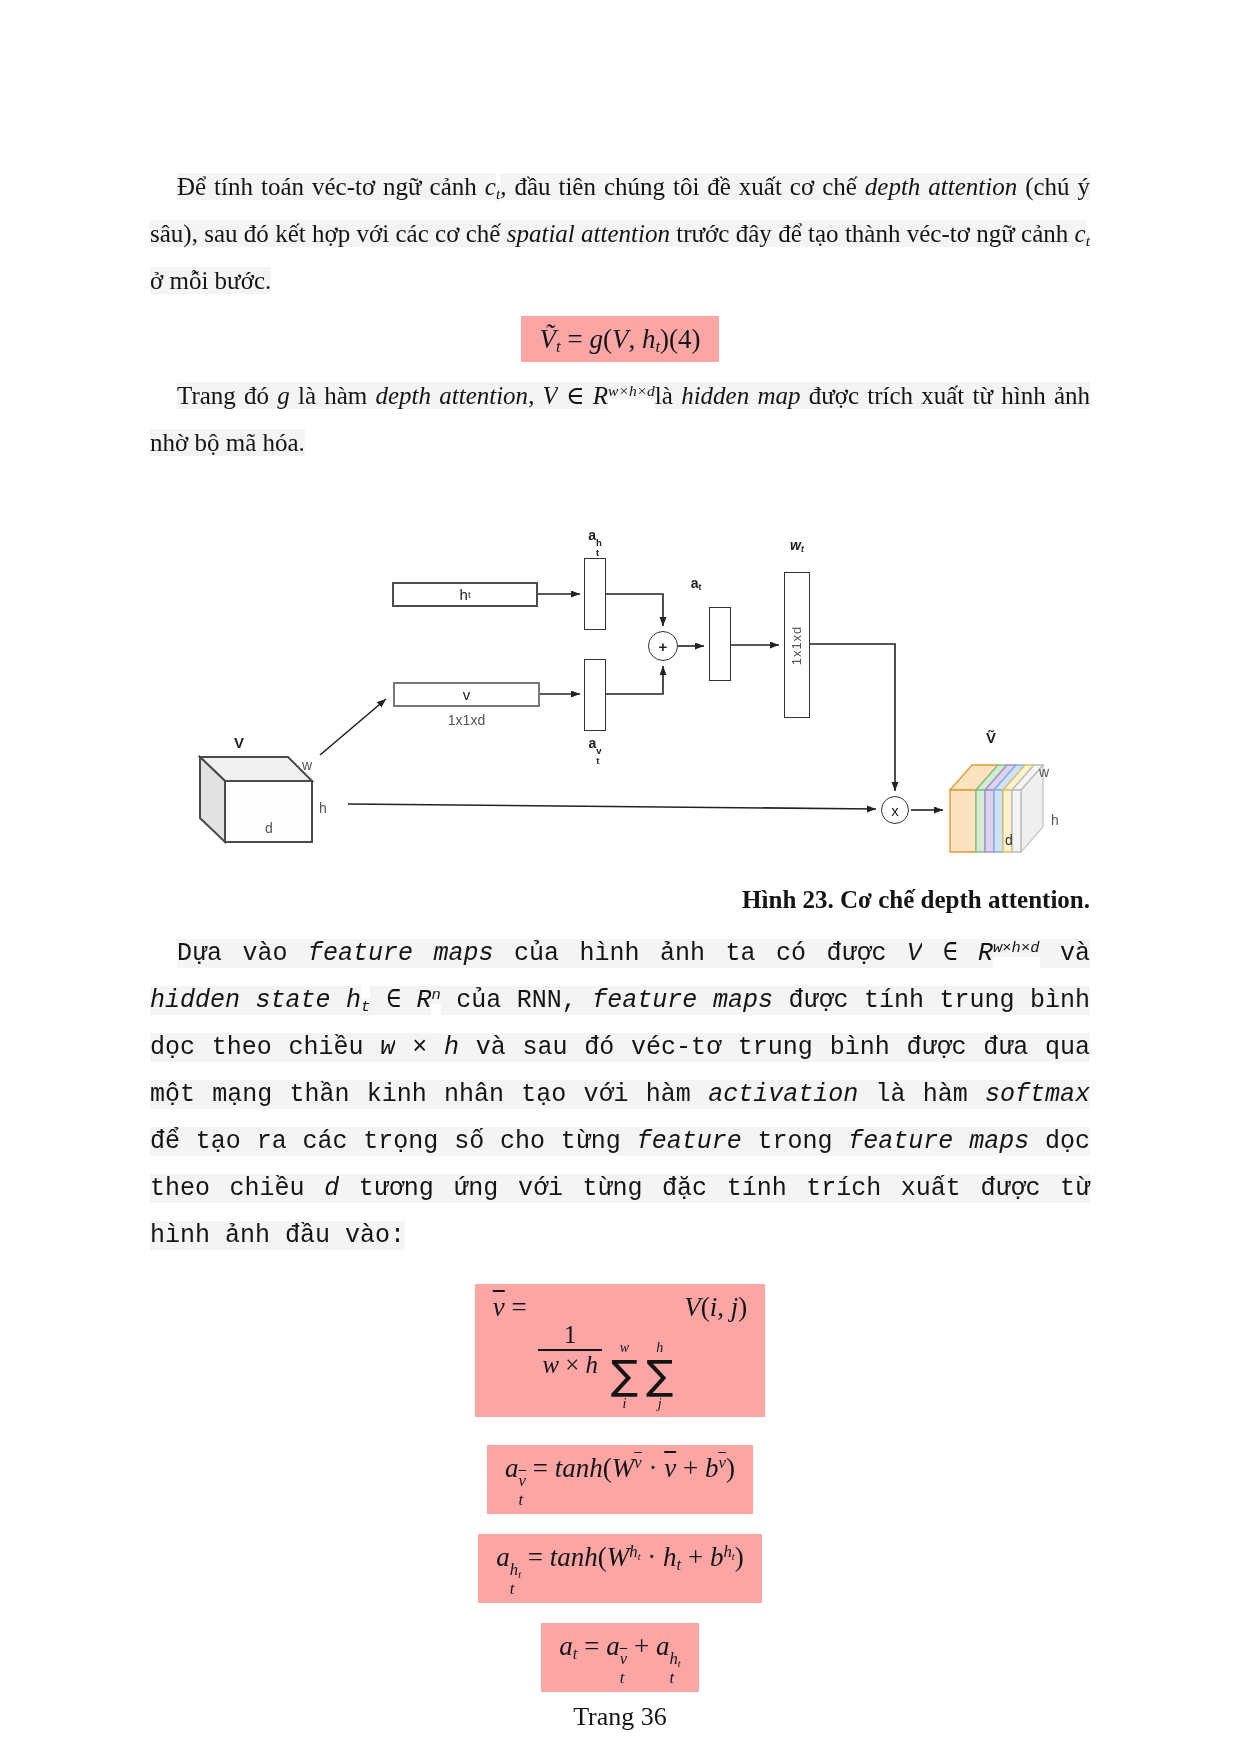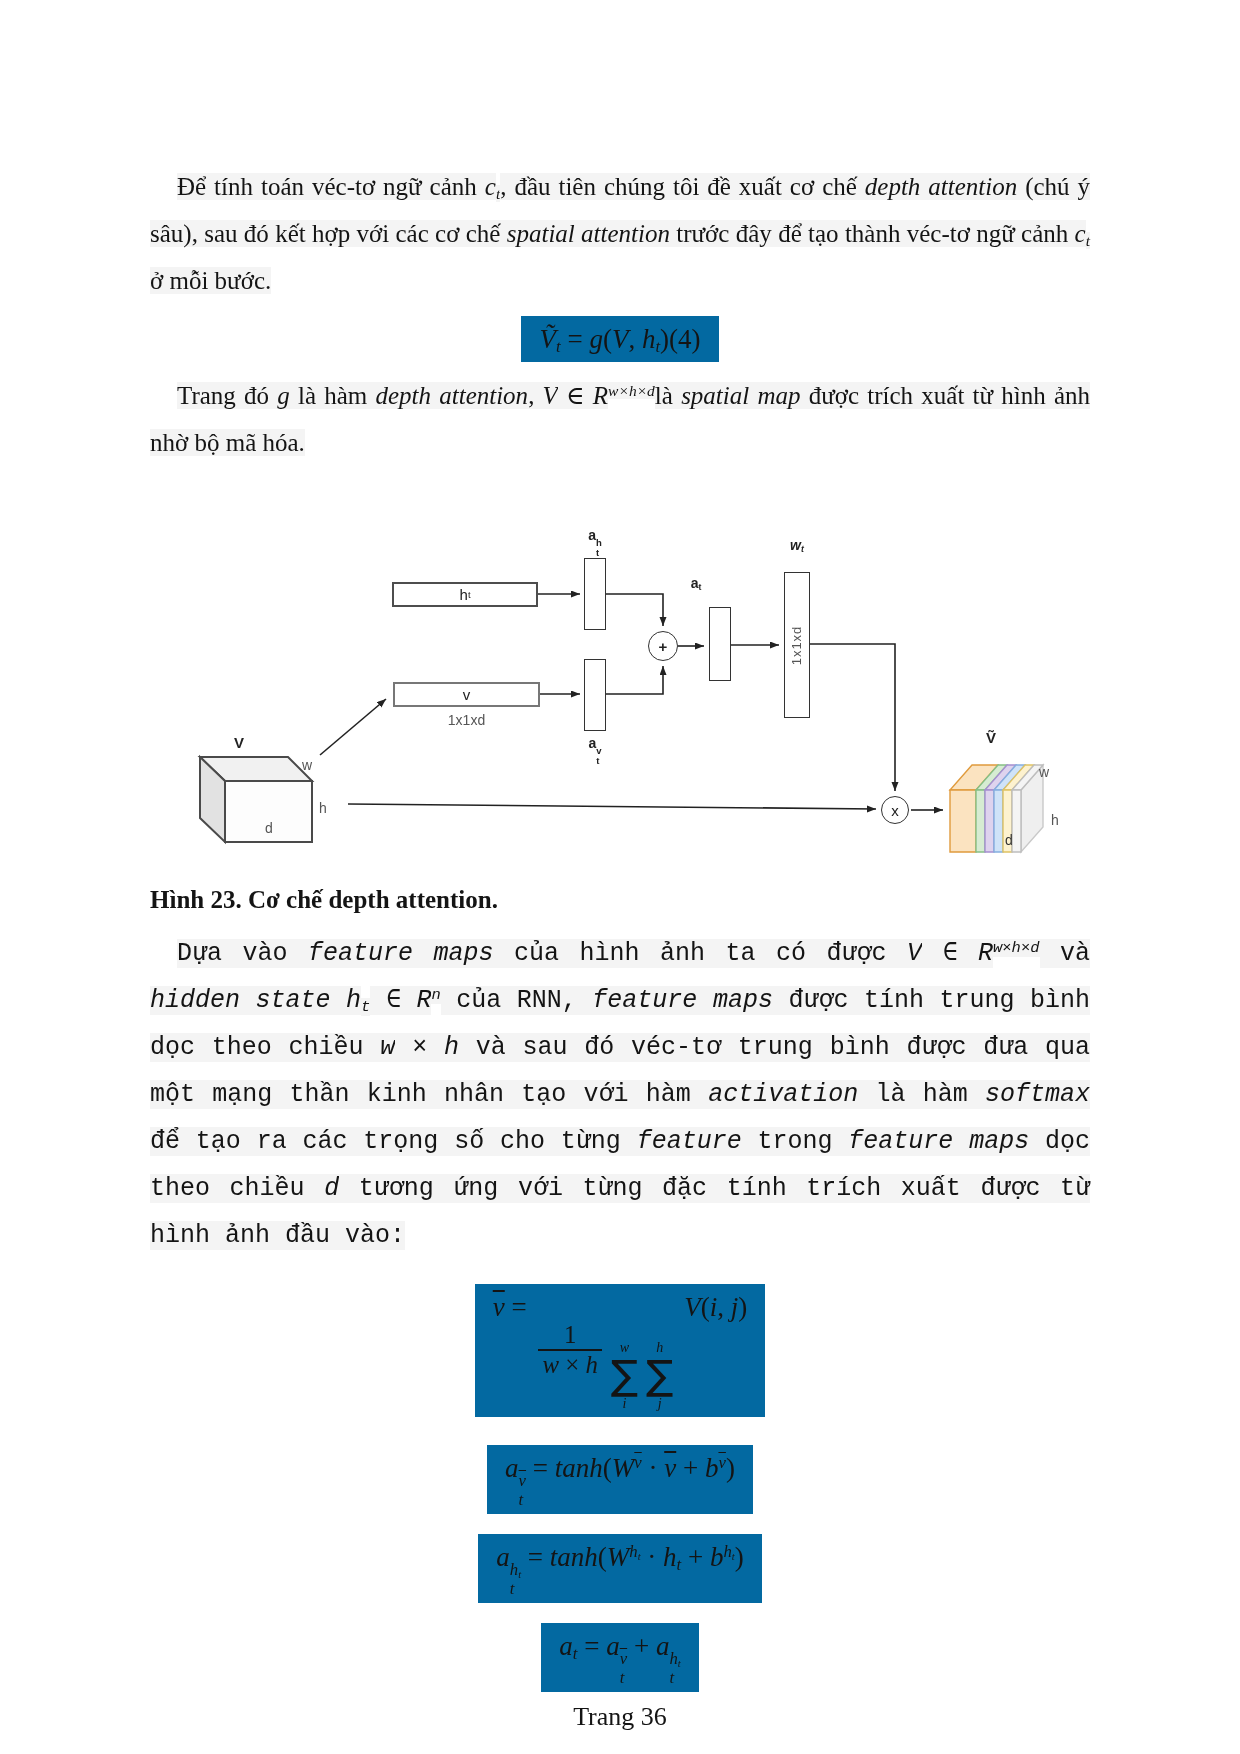--- a/index.html
+++ b/index.html
@@ -11,21 +11,21 @@
   .para{font-size:25px;line-height:47px;text-align:justify;text-indent:27px;margin:0 0 12px 0;}
   .hl span,.hl sub,.hl sup{background:#f4f4f4;}
   .it{font-style:italic;}
   .ov{text-decoration:overline;}
   sub,sup{font-size:62%;line-height:0;}
   sub{vertical-align:-0.25em;}
   sup{vertical-align:0.55em;}
 
   
   .eqline{text-align:center;margin:0;}
-  .eqbg{display:inline-block;background:#0369a1;padding:5px 18px;font-size:27px;line-height:1.35;}
+  .eqbg{display:inline-block;background:#fca5a5;padding:5px 18px;font-size:27px;line-height:1.35;}
   .frac{display:inline-flex;flex-direction:column;text-align:center;vertical-align:-1.05em;margin:0 5px;font-size:92%;line-height:1.15;}
   .fnum{border-bottom:2px solid #141414;padding:0 10px;}
   .fden{padding:0 4px;}
   .sum{display:inline-flex;flex-direction:column;align-items:center;vertical-align:-1.3em;margin:0 4px;line-height:1;}
   .ssig{font-size:150%;line-height:0.95;font-family:"DejaVu Sans",sans-serif;}
   .slim{font-size:52%;font-style:italic;line-height:1.25;}
   .supsub{display:inline-flex;flex-direction:column;font-size:62%;vertical-align:-0.55em;line-height:1.1;text-align:left;}
 
   
   .figure{position:relative;width:940px;height:378px;margin:26px 0 0 0;}
@@ -38,38 +38,38 @@
         display:flex;align-items:center;justify-content:center;
         font-family:"Liberation Sans","DejaVu Sans",sans-serif;font-size:15px;font-weight:bold;color:#222;}
   .dlab{position:absolute;font-family:"Liberation Sans","DejaVu Sans",sans-serif;font-size:14px;
         font-weight:600;color:#222;text-align:center;line-height:1.05;}
   .dlab .supsub{font-size:68%;}
   .dim{position:absolute;font-family:"Liberation Sans","DejaVu Sans",sans-serif;font-size:14px;color:#555;text-align:center;}
   .wtdim{position:absolute;left:634px;top:80px;width:26px;height:146px;display:flex;align-items:center;justify-content:center;}
   .wtdim span{transform:rotate(-90deg);font-family:"Liberation Sans","DejaVu Sans",sans-serif;
               font-size:13px;color:#555;letter-spacing:1px;white-space:nowrap;}
 
-  .caption{text-align:left;font-weight:bold;font-size:25px;margin:16px 0 0 0;}
+  .caption{text-align:right;font-weight:bold;font-size:25px;margin:16px 0 0 0;}
   .footer{text-align:center;font-size:26px;margin:10px 0 0 0;}
   .mt14{margin-top:14px;} .mt10{margin-top:10px;} .mt16{margin-top:16px;font-family:Liberation Mono, monospace;}
   .mt25{margin-top:25px;} .mt28{margin-top:28px;} .mt20{margin-top:20px;}
 </style>
 </head>
 <body>
 
 <div class="page">
 
   <p class="para hl"><span>Để tính toán véc-tơ ngữ cảnh </span><span class="it">c</span><sub class="it">t</sub><span>, đầu tiên chúng tôi đề xuất cơ chế </span><span class="it">depth attention</span><span> (chú ý sâu), sau đó kết hợp với các cơ chế </span><span class="it">spatial attention</span><span> trước đây để tạo thành véc-tơ ngữ cảnh </span><span class="it">c</span><sub class="it">t</sub><span> ở mỗi bước.</span></p>
 
 
   <div class="eqline">
     <span class="eqbg"><span class="it">Ṽ</span><sub class="it">t</sub><span> = </span><span class="it">g</span><span>(</span><span class="it">V</span><span>, </span><span class="it">h</span><sub class="it">t</sub><span>)(</span><span>4</span><span>)</span></span>
   </div>
 
-  <p class="para hl mt10"><span>Trang đó </span><span class="it">g</span><span> là hàm </span><span class="it">depth attention</span><span>, </span><span class="it">V</span><span> ∈ </span><span class="it">R</span><sup><span class="it">w×h×d</span></sup><span>là </span><span class="it">spatial map</span><span> được trích xuất từ hình ảnh nhờ bộ mã hóa.</span></p>
+  <p class="para hl mt10"><span>Trang đó </span><span class="it">g</span><span> là hàm </span><span class="it">depth attention</span><span>, </span><span class="it">V</span><span> ∈ </span><span class="it">R</span><sup><span class="it">w×h×d</span></sup><span>là </span><span class="it">hidden map</span><span> được trích xuất từ hình ảnh nhờ bộ mã hóa.</span></p>
 
   <div class="figure">
 
     <svg class="arrows" width="940" height="378" viewBox="0 0 940 378">
       <defs>
         <marker id="ah" markerWidth="11" markerHeight="9" refX="9" refY="3.5" orient="auto" markerUnits="userSpaceOnUse">
           <path d="M0,0 L9,3.5 L0,7 z" fill="#222"></path>
         </marker>
       </defs>
       <g stroke="#222" stroke-width="1.6" fill="none">

